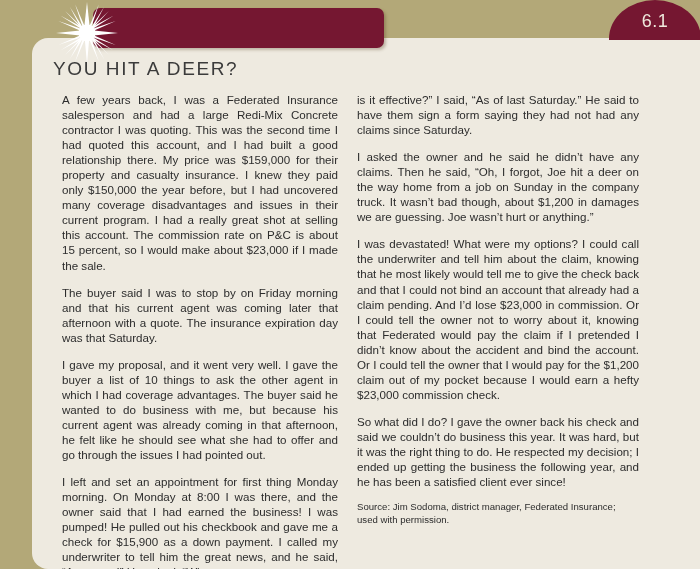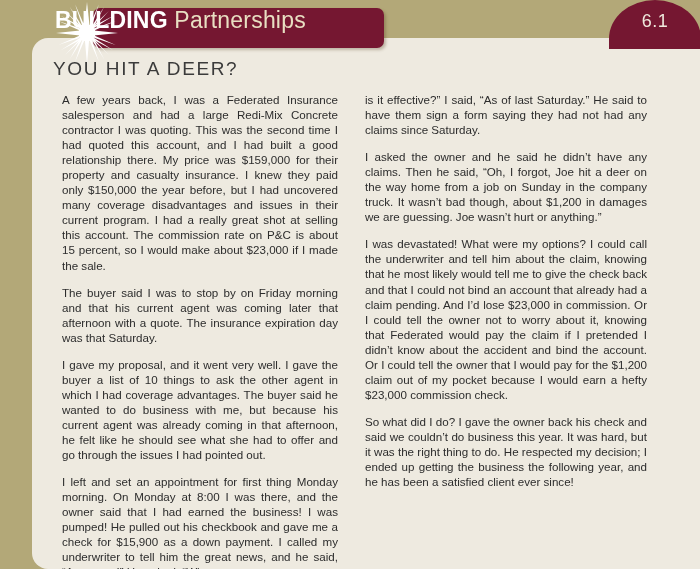--- a/index.html
+++ b/index.html
@@ -39,21 +39,21 @@
     border-top-left-radius: 16px;
     border-bottom-left-radius: 16px;
   }
 
   
   .badge {
     position: absolute;
     left: 609px;
     top: 0px;
     width: 92px;
-    height: 49px;
+    height: 40px;
     background: #751731;
     border-top-left-radius: 50px 42px;
     border-top-right-radius: 50px 42px;
     overflow: hidden;
   }
   .badge-label {
     position: absolute;
     left: 0;
     right: 0;
     top: 11px;
@@ -124,21 +124,21 @@
     font-size: 11.6px;
     line-height: 15.05px;
     text-align: justify;
     font-family: "Liberation Sans", sans-serif;
   }
   .col-left {
     left: 53px;
     width: 285px;
   }
   .col-right {
-    left: 356px;
+    left: 348px;
     width: 291px;
   }
   .col p {
     margin: 0 0 12px 9px;
   }
   .col p:last-child {
     margin-bottom: 0;
   }
   .source {
     margin-top: 16px;
@@ -156,23 +156,20 @@
   <div class="bg-band"></div>
 
   <div class="panel"></div>
 
   <div class="badge">
     <div class="badge-label">6.1</div>
   </div>
 
   <div class="title-banner"></div>
 
-  <div class="title-text">
-    <span class="title-bold">BUILDING</span><span>&nbsp;</span><span class="title-light">Partnerships</span>
-  </div>
 
   <svg class="starburst" viewBox="0 0 84 70" xmlns="http://www.w3.org/2000/svg">
     <g fill="#ffffff" transform="translate(42,33)">
       <g>
         <polygon points="0,-31 2.6,-7 -2.6,-7"></polygon>
         <polygon points="0,31 2.2,6 -2.2,6"></polygon>
         <polygon points="-31,0 -7,2.4 -7,-2.4"></polygon>
         <polygon points="31,0 7,2.4 7,-2.4"></polygon>
         <polygon points="-21.9,-21.9 -4.9,-6.0 -6.0,-4.9"></polygon>
         <polygon points="21.9,-21.9 6.0,-4.9 4.9,-6.0"></polygon>
@@ -206,15 +203,16 @@
     <p>The buyer said I was to stop by on Friday morning and that his current agent was coming later that afternoon with a quote. The insurance expiration day was that Saturday.</p>
     <p>I gave my proposal, and it went very well. I gave the buyer a list of 10 things to ask the other agent in which I had coverage advantages. The buyer said he wanted to do business with me, but because his current agent was already coming in that afternoon, he felt like he should see what she had to offer and go through the issues I had pointed out.</p>
     <p>I left and set an appointment for first thing Monday morning. On Monday at 8:00 I was there, and the owner said that I had earned the business! I was pumped! He pulled out his checkbook and gave me a check for $15,900 as a down payment. I called my underwriter to tell him the great news, and he said, “Awesome!” He asked, “When</p>
   </div>
 
   <div class="col col-right">
     <p>is it effective?” I said, “As of last Saturday.” He said to have them sign a form saying they had not had any claims since Saturday.</p>
     <p>I asked the owner and he said he didn’t have any claims. Then he said, “Oh, I forgot, Joe hit a deer on the way home from a job on Sunday in the company truck. It wasn’t bad though, about $1,200 in damages we are guessing. Joe wasn’t hurt or anything.”</p>
     <p>I was devastated! What were my options? I could call the underwriter and tell him about the claim, knowing that he most likely would tell me to give the check back and that I could not bind an account that already had a claim pending. And I’d lose $23,000 in commission. Or I could tell the owner not to worry about it, knowing that Federated would pay the claim if I pretended I didn’t know about the accident and bind the account. Or I could tell the owner that I would pay for the $1,200 claim out of my pocket because I would earn a hefty $23,000 commission check.</p>
     <p>So what did I do? I gave the owner back his check and said we couldn’t do business this year. It was hard, but it was the right thing to do. He respected my decision; I ended up getting the business the following year, and he has been a satisfied client ever since!</p>
+    <p class="source">Source: Jim Sodoma, district manager, Federated Insurance; used with permission.</p>
   </div>
 
 </div>
 
 </body></html>

